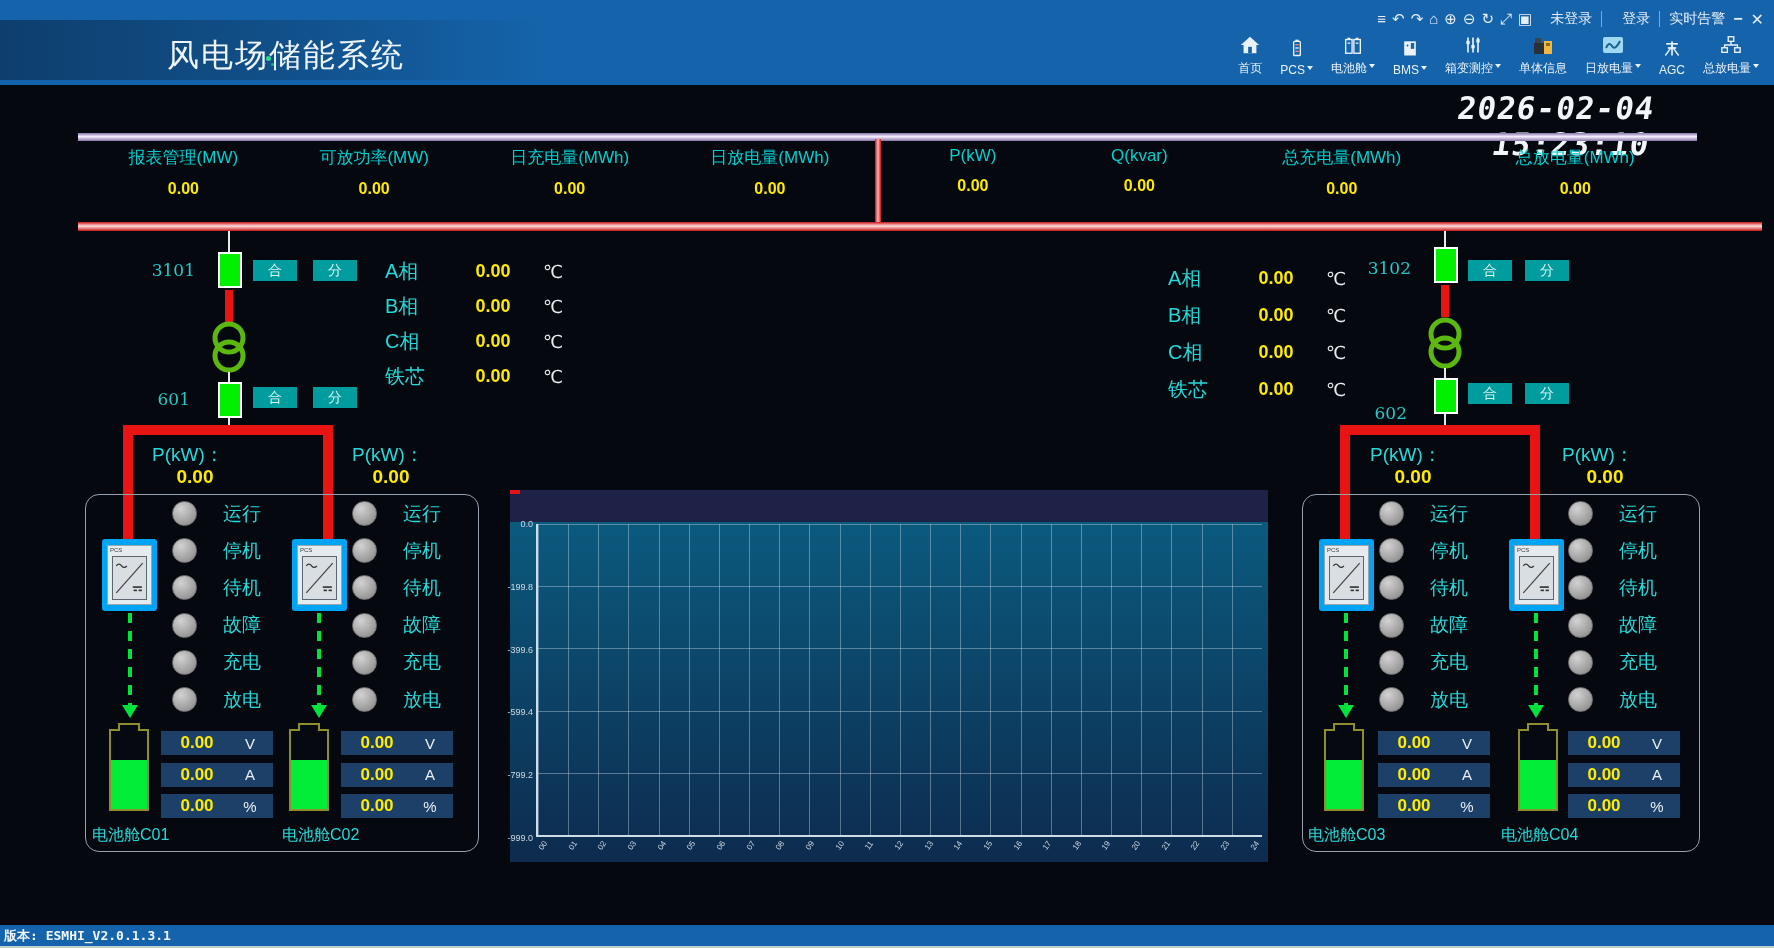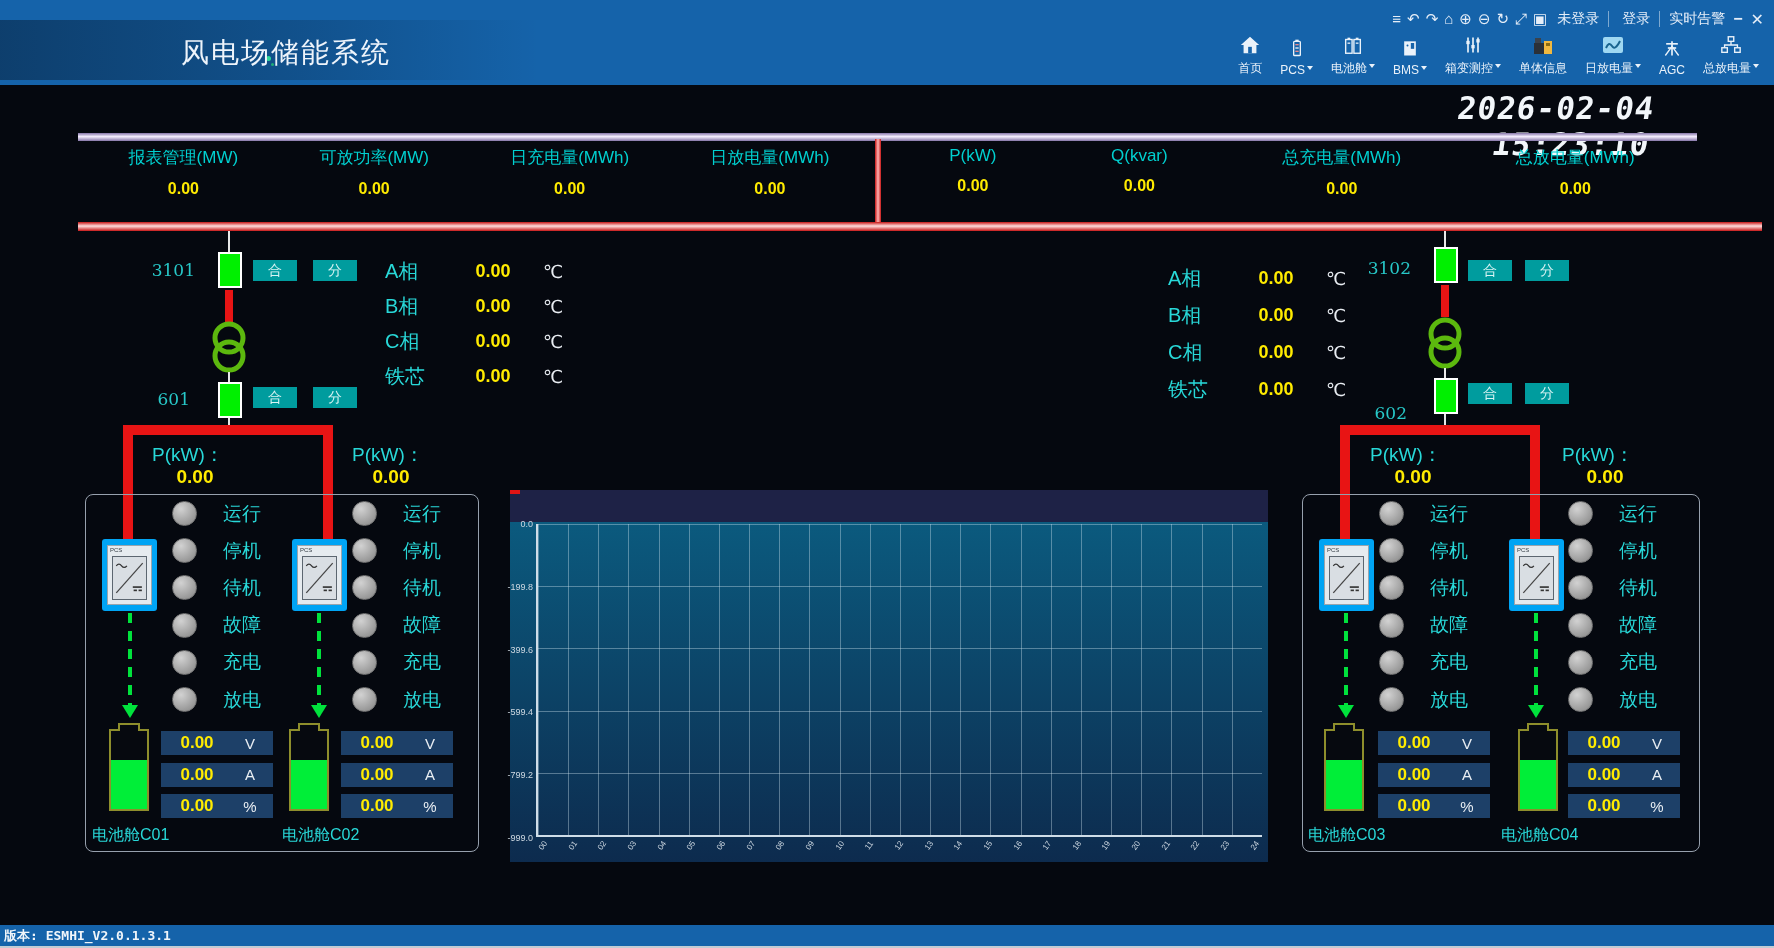--- a/index.html
+++ b/index.html
@@ -6,25 +6,25 @@
   html,body{background:#000}
   body{font-family:"Liberation Sans","DejaVu Sans",sans-serif}
   #screen{position:relative;width:1774px;height:948px;background:#05080f;overflow:hidden}
 
   
   .titlebar{position:absolute;left:0;top:0;width:1774px;height:85px;background:#1563aa}
   .logo-smudge{position:absolute;left:0;top:20px;width:540px;height:60px;
     background:linear-gradient(90deg,rgba(2,8,18,.40),rgba(2,8,18,.20) 55%,transparent)}
   .sparkle{position:absolute;left:266px;top:56px;width:5px;height:5px;border-radius:50%;
     background:#2fd89a;box-shadow:4px 6px 0 -1px #1fae78,-3px 5px 0 -2px #2fd89a}
-  .app-title{position:absolute;left:181px;top:34px;font-size:28px;letter-spacing:2px;color:#eef4fb}
+  .app-title{position:absolute;left:167px;top:34px;font-size:32px;letter-spacing:2px;color:#eef4fb}
   .win-controls{position:absolute;right:10px;top:6px;height:26px;display:flex;align-items:center;color:#e6eef8}
   .wc-glyphs{display:flex;gap:6px;font-size:15px}
   .wc-glyph{cursor:default;line-height:24px}
-  .wc-text{font-size:14px;margin-left:10px}
+  .wc-text{font-size:14px;margin-left:18px}
   .wc-sep{border-left:1px solid rgba(255,255,255,.45);height:16px;margin:0 9px}
   .wc-min,.wc-close{font-size:16px;font-weight:bold;margin-left:8px}
   .nav{position:absolute;right:6px;top:33px;display:flex;align-items:flex-end}
   .nav-item{display:flex;flex-direction:column;align-items:center;padding:0 9px;cursor:pointer}
   .nav-ico{height:24px;display:flex;align-items:center}
   .nav-label{font-size:12px;color:#eaf2fa;margin-top:3px;white-space:nowrap}
   .dd .nav-label::after{content:"";display:inline-block;margin-left:2px;border:3px solid transparent;
     border-top:4px solid #eaf2fa;vertical-align:1px}
 
   
@@ -63,21 +63,21 @@
   .temps.tr .temp-row{grid-template-columns:66px 84px 36px;height:37px}
   .t-label{font-size:20px;color:#28d8d8}
   .t-value{font-size:18px;font-weight:bold;color:#ffeb00;text-align:center}
   .t-unit{font-size:18px;color:#e9edf2;text-align:center}
 
   
   .pkw-label{position:absolute;font-size:19px;color:#28d8d8}
   .pkw-value{position:absolute;width:70px;text-align:center;font-size:19px;font-weight:bold;color:#ffeb00}
 
   
-  .panel{position:absolute;width:394px;height:358px;border:1px solid #97a0ad;border-radius:8px}
+  .panel{position:absolute;width:394px;height:358px;border:1px solid #97a0ad;border-radius:14px}
   .led-col{position:absolute;top:0;width:130px}
   .led-row{height:37.2px;display:flex;align-items:center;gap:26px}
   .led{width:25px;height:25px;border-radius:50%;flex:0 0 25px;
     background:radial-gradient(circle at 35% 30%,#d2d2d2,#969696 75%);border:1px solid #777}
   .led-label{font-size:19px;color:#28d8d8;white-space:nowrap}
 
   .pcsbox{position:absolute;width:55px;height:72px;background:#00a4f4;border-radius:3px;padding:6px 5px;cursor:pointer}
   .pcs-inner{width:100%;height:100%;background:#e6ebef;border:1px solid #9aa5ad;position:relative;padding:1px 2px}
   .pcs-tag{font-size:6px;color:#333c44;display:block}
   .pcs-sym{position:absolute;left:4px;right:4px;top:10px;bottom:4px;background:#d9dee3;border:1px solid #5c6670}
@@ -141,21 +141,21 @@
           <span class="wc-glyph">↷</span>
           <span class="wc-glyph">⌂</span>
           <span class="wc-glyph">⊕</span>
           <span class="wc-glyph">⊖</span>
           <span class="wc-glyph">↻</span>
           <span class="wc-glyph">⤢</span>
           <span class="wc-glyph">▣</span>
         </div>
       <span class="wc-text">未登录</span>
       <span class="wc-sep"></span>
-      <span class="wc-text" style="margin-left:4px">登录</span>
+      <span class="wc-text" style="margin-left:11px">登录</span>
       <span class="wc-sep"></span>
       <span class="wc-text" style="margin-left:0">实时告警</span>
       <span class="wc-min">−</span>
       <span class="wc-close">✕</span>
     </div>
 
     <div class="nav">
       <div class="nav-item">
         <span class="nav-ico">
             <svg width="22" height="22" viewBox="0 0 24 22">

